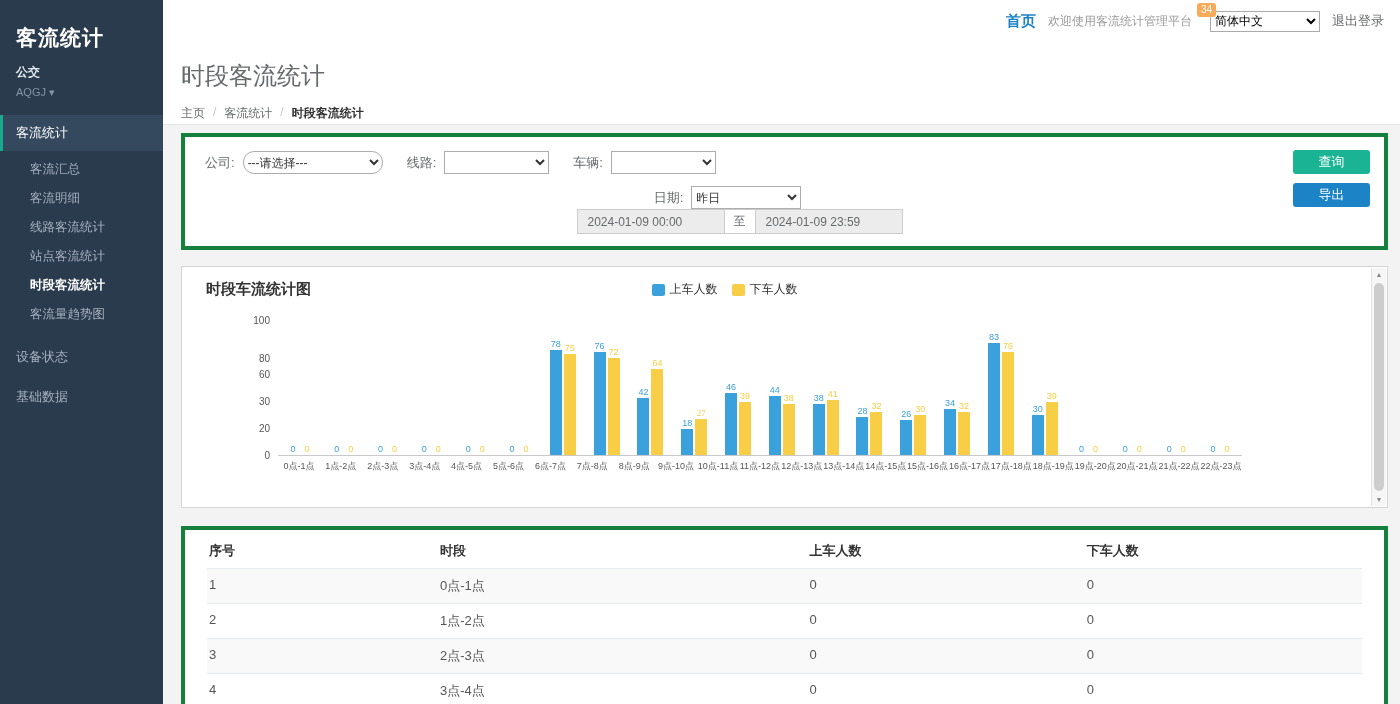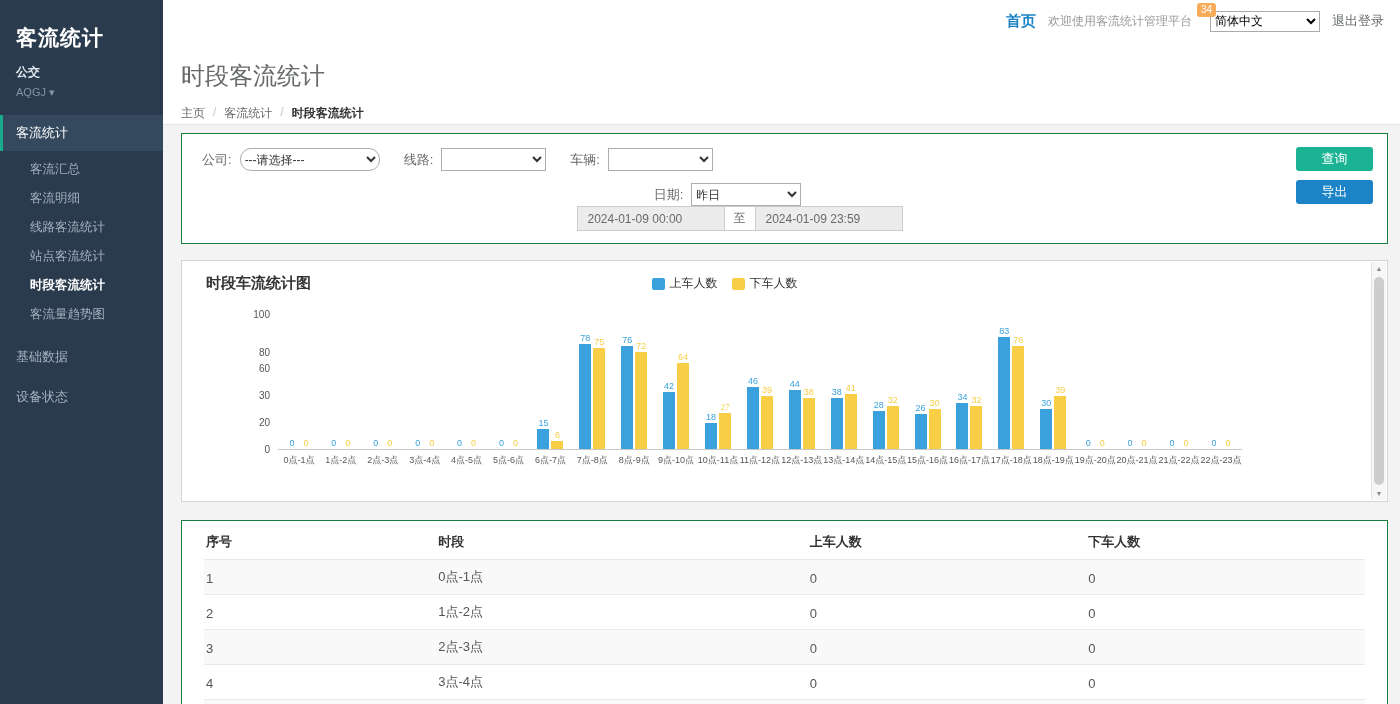--- a/index.html
+++ b/index.html
@@ -34,21 +34,21 @@
   .logout { color:#676a6c; font-size:13px; cursor:pointer; }
 
   .page-head { background:#fff; border-bottom:1px solid #e4e5e7; padding:18px 0 0 18px; height:83px; }
   .page-title { font-size:24px; font-weight:300; color:#676a6c; }
   .breadcrumb { margin-top:13px; display:flex; gap:8px; font-size:12px; color:#676a6c; }
   .bc-item { cursor:pointer; }
   .bc-item.last { font-weight:bold; color:#333; cursor:default; }
   .bc-sep { color:#c7c7c7; }
 
   .content { flex:1; background:#f3f3f4; padding:8px 12px 0 18px; overflow:hidden; }
-  .card { background:#fff; border:1px solid #15803d; }
+  .card { background:#fff; border:4px solid #15803d; }
 
   
   .filter-card { position:relative; padding:12px 110px 10px 20px; }
   .filter-row { display:flex; align-items:center; margin:2px 0 12px; }
   .filter-row.second { margin-bottom:2px;flex-direction:column; }
   .f-group { display:flex; align-items:center; gap:8px; margin-right:24px; }
   .f-label { font-size:13px; color:#676a6c; white-space:nowrap; }
   select.ctrl { height:23px; border:1px solid #adadad; background:#fff; font-size:12px; color:#333; }
   .w140{width:140px;border-radius:11px;} .w105{width:105px;} .w145{width:145px;} .w110{width:110px;}
   .date-group { display:flex; align-items:center; }
@@ -83,21 +83,21 @@
   .x-label { flex:1 1 0; min-width:0; text-align:center; font-size:9px; color:#555; white-space:nowrap; }
   .vscroll { position:absolute; top:1px; right:1px; bottom:1px; width:15px; background:#f6f6f6;
     border-left:1px solid #e3e3e3; }
   .vs-arrow { position:absolute; left:0; right:0; text-align:center; font-size:7px; color:#8a8a8a; cursor:pointer; }
   .vs-arrow.up { top:3px; } .vs-arrow.down { bottom:3px; }
   .vs-thumb { position:absolute; top:15px; bottom:15px; left:2px; right:2px;
     background:#cdcdcd; border-radius:6px; cursor:pointer; }
 
   
   .table-card { margin-top:18px; padding:4px 22px 0; height:300px; }
-  .t-row { display:flex; border-bottom:1px solid #e7eaec;align-items:flex-end; }
+  .t-row { display:flex; border-bottom:1px solid #e7eaec; }
   .t-row.header .t-cell { font-weight:bold; color:#333; }
   .t-row.striped { background:#f9f9f9; }
   .t-cell { padding:8px 2px; font-size:13px; color:#555; }
   .c0{width:20%;} .c1{width:32%;} .c2{width:24%;} .c3{width:24%;}
 </style>
 </head>
 <body>
 
 <div class="app">
 
@@ -114,22 +114,22 @@
       <div class="nav-parent">客流统计</div>
       <div class="submenu">
           <div class="nav-sub">客流汇总</div>
           <div class="nav-sub">客流明细</div>
           <div class="nav-sub">线路客流统计</div>
           <div class="nav-sub">站点客流统计</div>
           <div class="nav-sub active">时段客流统计</div>
           <div class="nav-sub">客流量趋势图</div>
         </div>
       <div>
+          <div class="nav-top">设备状态</div>
           <div class="nav-top">基础数据</div>
-          <div class="nav-top">设备状态</div>
         </div>
     </nav>
   </aside>
 
   <div class="main">
 
     <header class="topbar">
       <span class="home-link">首页</span>
       <span class="welcome">欢迎使用客流统计管理平台</span>
       <span class="lang-wrap">
@@ -262,30 +262,20 @@
                   </div>
                 </div>
                 <div class="chart-col">
                   <div class="bar-stack">
                     <div class="bar-value" style="color: rgb(58, 161, 220);">0</div>
                     <div class="bar" style="height: 0px; background: rgb(58, 161, 220);"></div>
                   </div>
                   <div class="bar-stack">
                     <div class="bar-value" style="color: rgb(247, 206, 70);">0</div>
                     <div class="bar" style="height: 0px; background: rgb(247, 206, 70);"></div>
-                  </div>
-                </div>
-                <div class="chart-col">
-                  <div class="bar-stack">
-                    <div class="bar-value" style="color: rgb(58, 161, 220);">15</div>
-                    <div class="bar" style="height: 20.25px; background: rgb(58, 161, 220);"></div>
-                  </div>
-                  <div class="bar-stack">
-                    <div class="bar-value" style="color: rgb(247, 206, 70);">6</div>
-                    <div class="bar" style="height: 8.1px; background: rgb(247, 206, 70);"></div>
                   </div>
                 </div>
                 <div class="chart-col">
                   <div class="bar-stack">
                     <div class="bar-value" style="color: rgb(58, 161, 220);">78</div>
                     <div class="bar" style="height: 105.3px; background: rgb(58, 161, 220);"></div>
                   </div>
                   <div class="bar-stack">
                     <div class="bar-value" style="color: rgb(247, 206, 70);">75</div>
                     <div class="bar" style="height: 101.25px; background: rgb(247, 206, 70);"></div>

